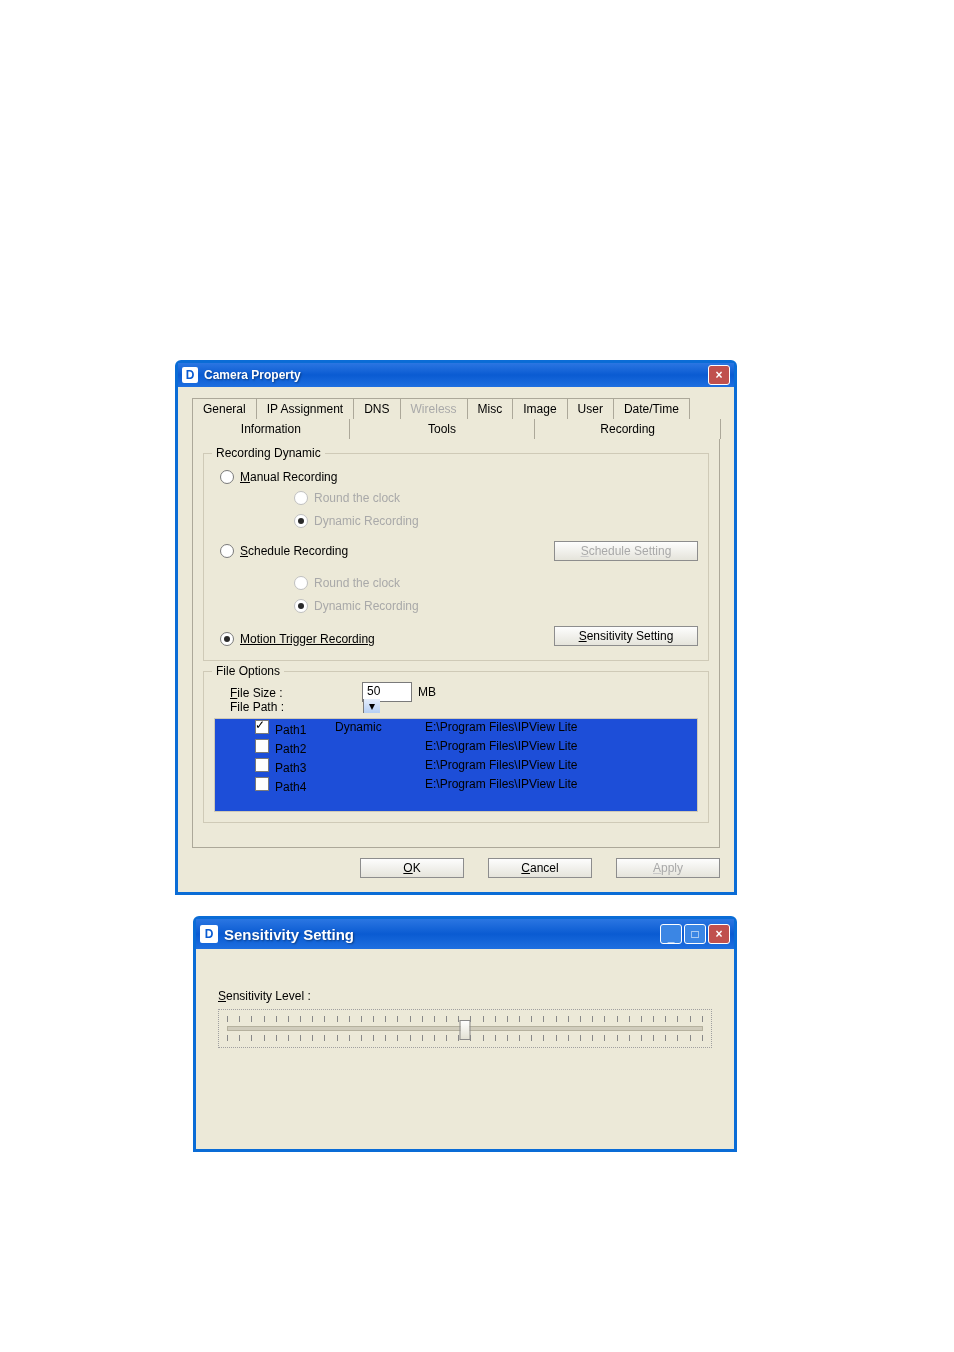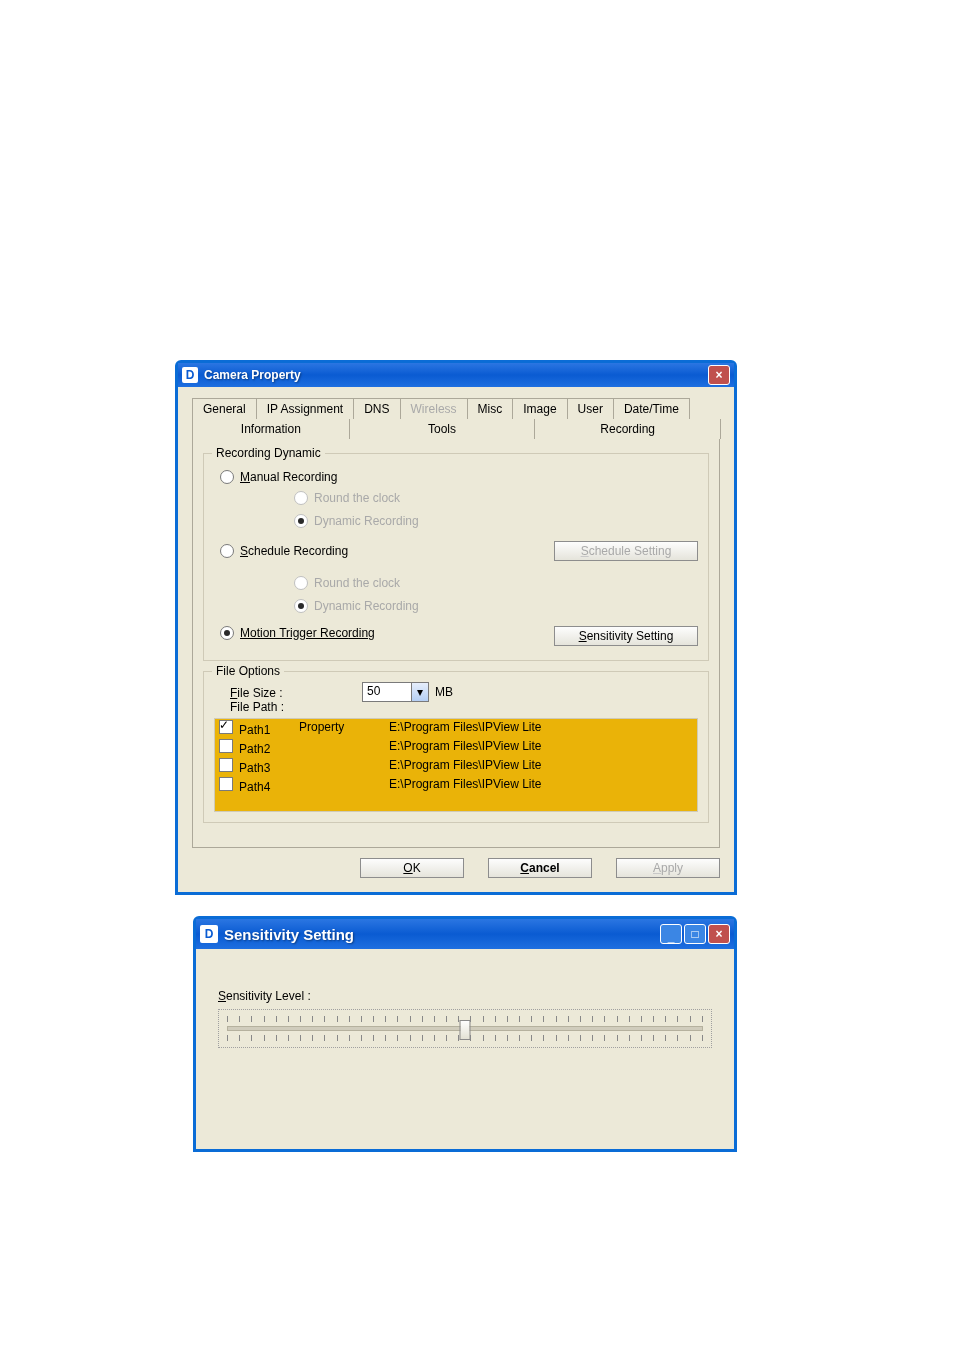--- a/index.html
+++ b/index.html
@@ -25,26 +25,26 @@
   .radio{display:inline-flex;align-items:center;margin-right:6px;}
   .radio-dot{width:12px;height:12px;border:1px solid #7a7a7a;border-radius:50%;background:#fff;display:inline-block;margin-right:6px;position:relative;}
   .radio.sel .radio-dot::after{content:"";position:absolute;left:3px;top:3px;width:6px;height:6px;background:#2a2a2a;border-radius:50%;}
   .radio.dis{color:#a9a9a9;}
   .radio.dis .radio-dot{border-color:#c0c0c0;}
   .chk{display:inline-flex;align-items:center;}
   .chk-box{width:12px;height:12px;border:1px solid #7a7a7a;background:#fff;display:inline-block;margin-right:6px;position:relative;}
   .chk.sel .chk-box::after{content:"✓";position:absolute;left:-1px;top:-3px;font-size:12px;color:#000;}
   .btn{display:inline-block;padding:2px 16px;border:1px solid #8d8d8d;background:linear-gradient(#fdfdfd,#e5e4db);color:#000;}
   .btn.dis{color:#a9a9a9;}
-  .dropdown{display:inline-flex;align-items:stretch;border:1px solid #7a7a7a;background:#fff;height:18px;}
+  .dropdown{display:inline-flex;align-items:stretch;border:1px solid #7a7a7a;background:#fff;height:18px;flex-direction:column;}
   .dropdown .val{padding:1px 4px;min-width:40px;}
   .dropdown .arrow{width:16px;background:linear-gradient(#e6eefb,#b5cff4);border-left:1px solid #7a7a7a;display:flex;align-items:center;justify-content:center;}
   .underline{text-decoration:underline;}
   
-  .file-grid{border:1px solid #cfcab7;background:#eab308;}
+  .file-grid{border:1px solid #cfcab7;background:#1d4ed8;padding-left:36px;}
   .file-row{display:flex;padding:1px 4px;gap:10px;}
   .col1{width:70px;}
   .col2{width:80px;}
   .col3{flex:1;}
   
   .btn-row{display:flex;justify-content:flex-end;gap:24px;margin-top:10px;}
   
   .slider-wrap{border:1px dotted #a0a0a0;padding:6px 8px;margin-top:6px;}
   .ticks{display:flex;justify-content:space-between;}
   .ticks span{width:1px;height:6px;background:#888;display:inline-block;}
@@ -121,21 +121,21 @@
                   <span>Round the clock</span>
                 </div>
         </div>
         <div style="margin-left:80px;margin-top:6px;margin-bottom:10px;">
           <div class="radio dis sel">
                   <span class="radio-dot"></span>
                   <span>Dynamic Recording</span>
                 </div>
         </div>
 
-        <div style="margin:2px 0 4px 6px;display:flex;align-items:flex-start;">
+        <div style="margin:2px 0 4px 6px;display:flex;align-items:flex-end;">
           <span class="radio sel">
                   <span class="radio-dot"></span>
                   <span class="underline">Motion  <span style="text-decoration:underline">T</span>rigger Recording</span>
                 </span>
           <span style="flex:1"></span>
           <span class="btn" style="min-width:110px;text-align:center;"><span class="underline">S</span>ensitivity Setting</span>
         </div>
       </div>
 
       <div class="groupbox">
@@ -151,21 +151,21 @@
               <span class="arrow">▾</span>
             </span>
             <span>MB</span>
           </div>
         </div>
         <div class="file-grid" style="margin-top:4px;">
           <div class="file-row">
             <span class="col1"><span class="chk sel">
                       <span class="chk-box"></span>
                     </span><span>Path1</span></span>
-            <span class="col2">Property</span>
+            <span class="col2">Dynamic</span>
             <span class="col3">E:\Program Files\IPView Lite</span>
           </div>
           <div class="file-row">
             <span class="col1"><span class="chk">
                       <span class="chk-box"></span>
                     </span><span>Path2</span></span>
             <span class="col2"></span>
             <span class="col3">E:\Program Files\IPView Lite</span>
           </div>
           <div class="file-row">
@@ -182,21 +182,21 @@
             <span class="col2"></span>
             <span class="col3">E:\Program Files\IPView Lite</span>
           </div>
           <div class="file-row" style="height:14px;"></div>
         </div>
       </div>
     </div>
 
     <div class="btn-row">
       <span class="btn" style="min-width:70px;text-align:center;"><span class="underline">O</span>K</span>
-      <span class="btn" style="min-width:70px;text-align:center;font-weight:bold;"><span class="underline">C</span>ancel</span>
+      <span class="btn" style="min-width:70px;text-align:center;"><span class="underline">C</span>ancel</span>
       <span class="btn dis" style="min-width:70px;text-align:center;"><span class="underline" style="text-decoration-color:#c8c8c8;">A</span>pply</span>
     </div>
   </div>
 </div>
 
 <div class="xp-window" style="left:193px;top:916px;width:538px;height:230px;">
   <div class="xp-titlebar" style="height:30px;">
     <span class="icon" style="width:18px;height:18px;">D</span>
     <span class="title" style="font-size:15px;">Sensitivity Setting</span>
     <span class="xp-btn blue">

